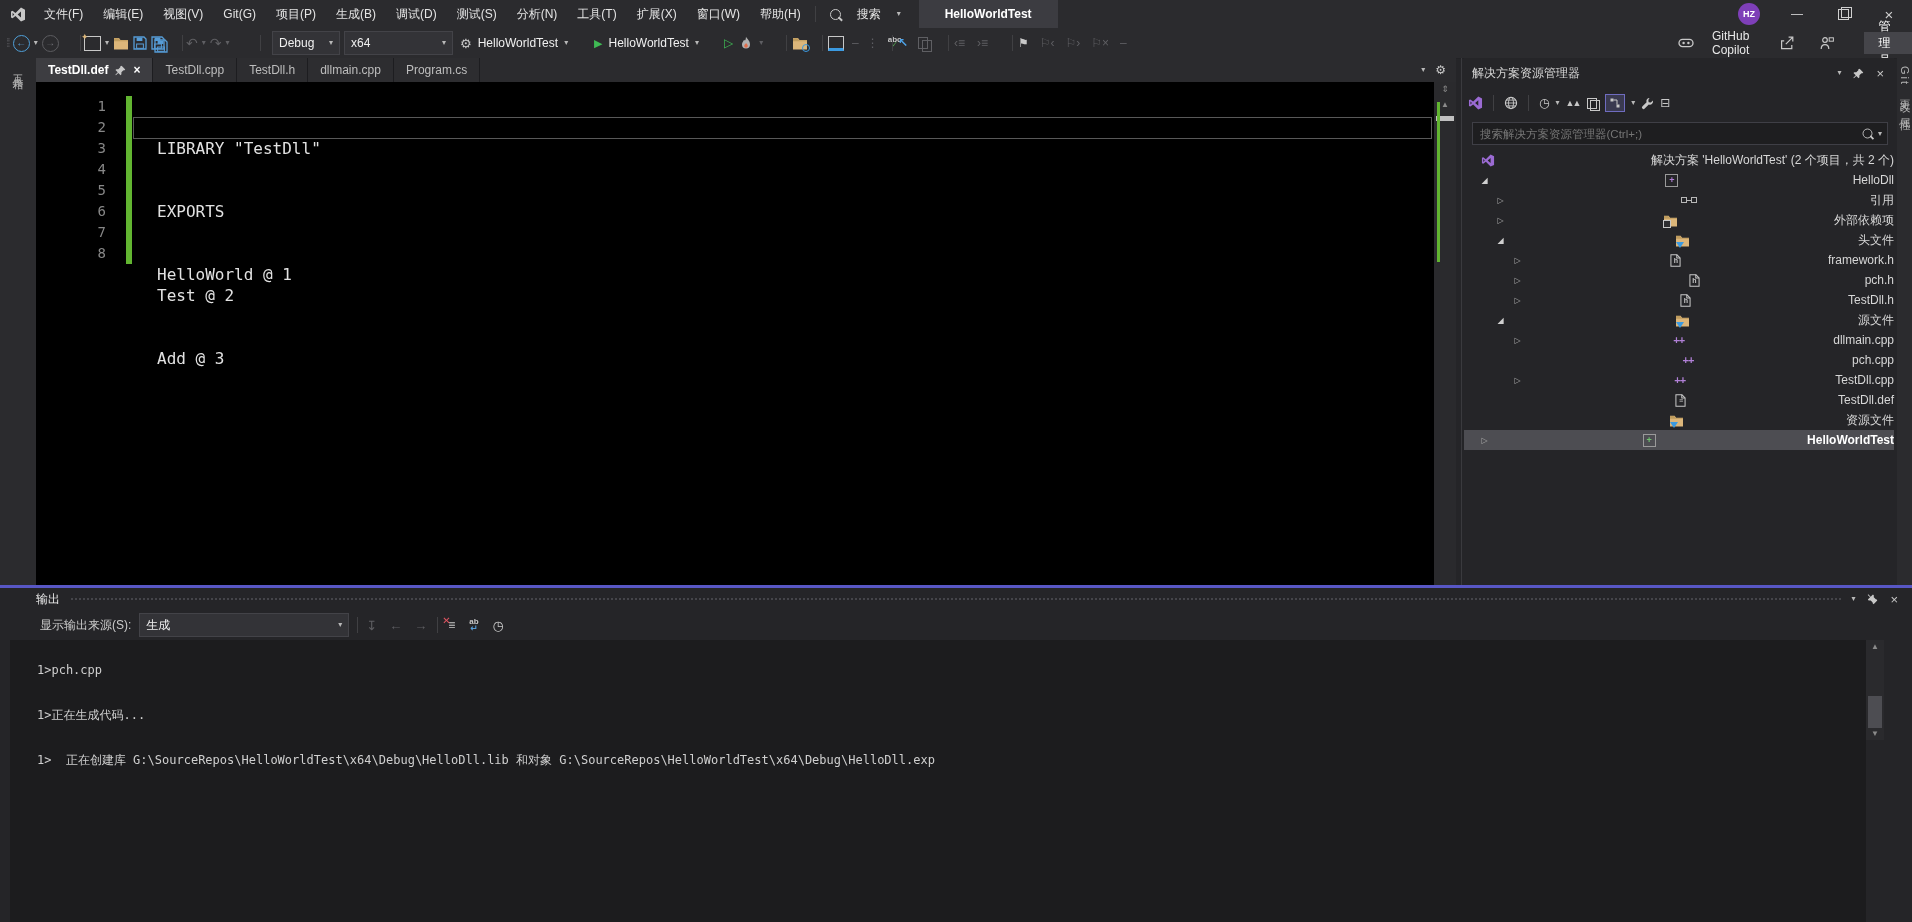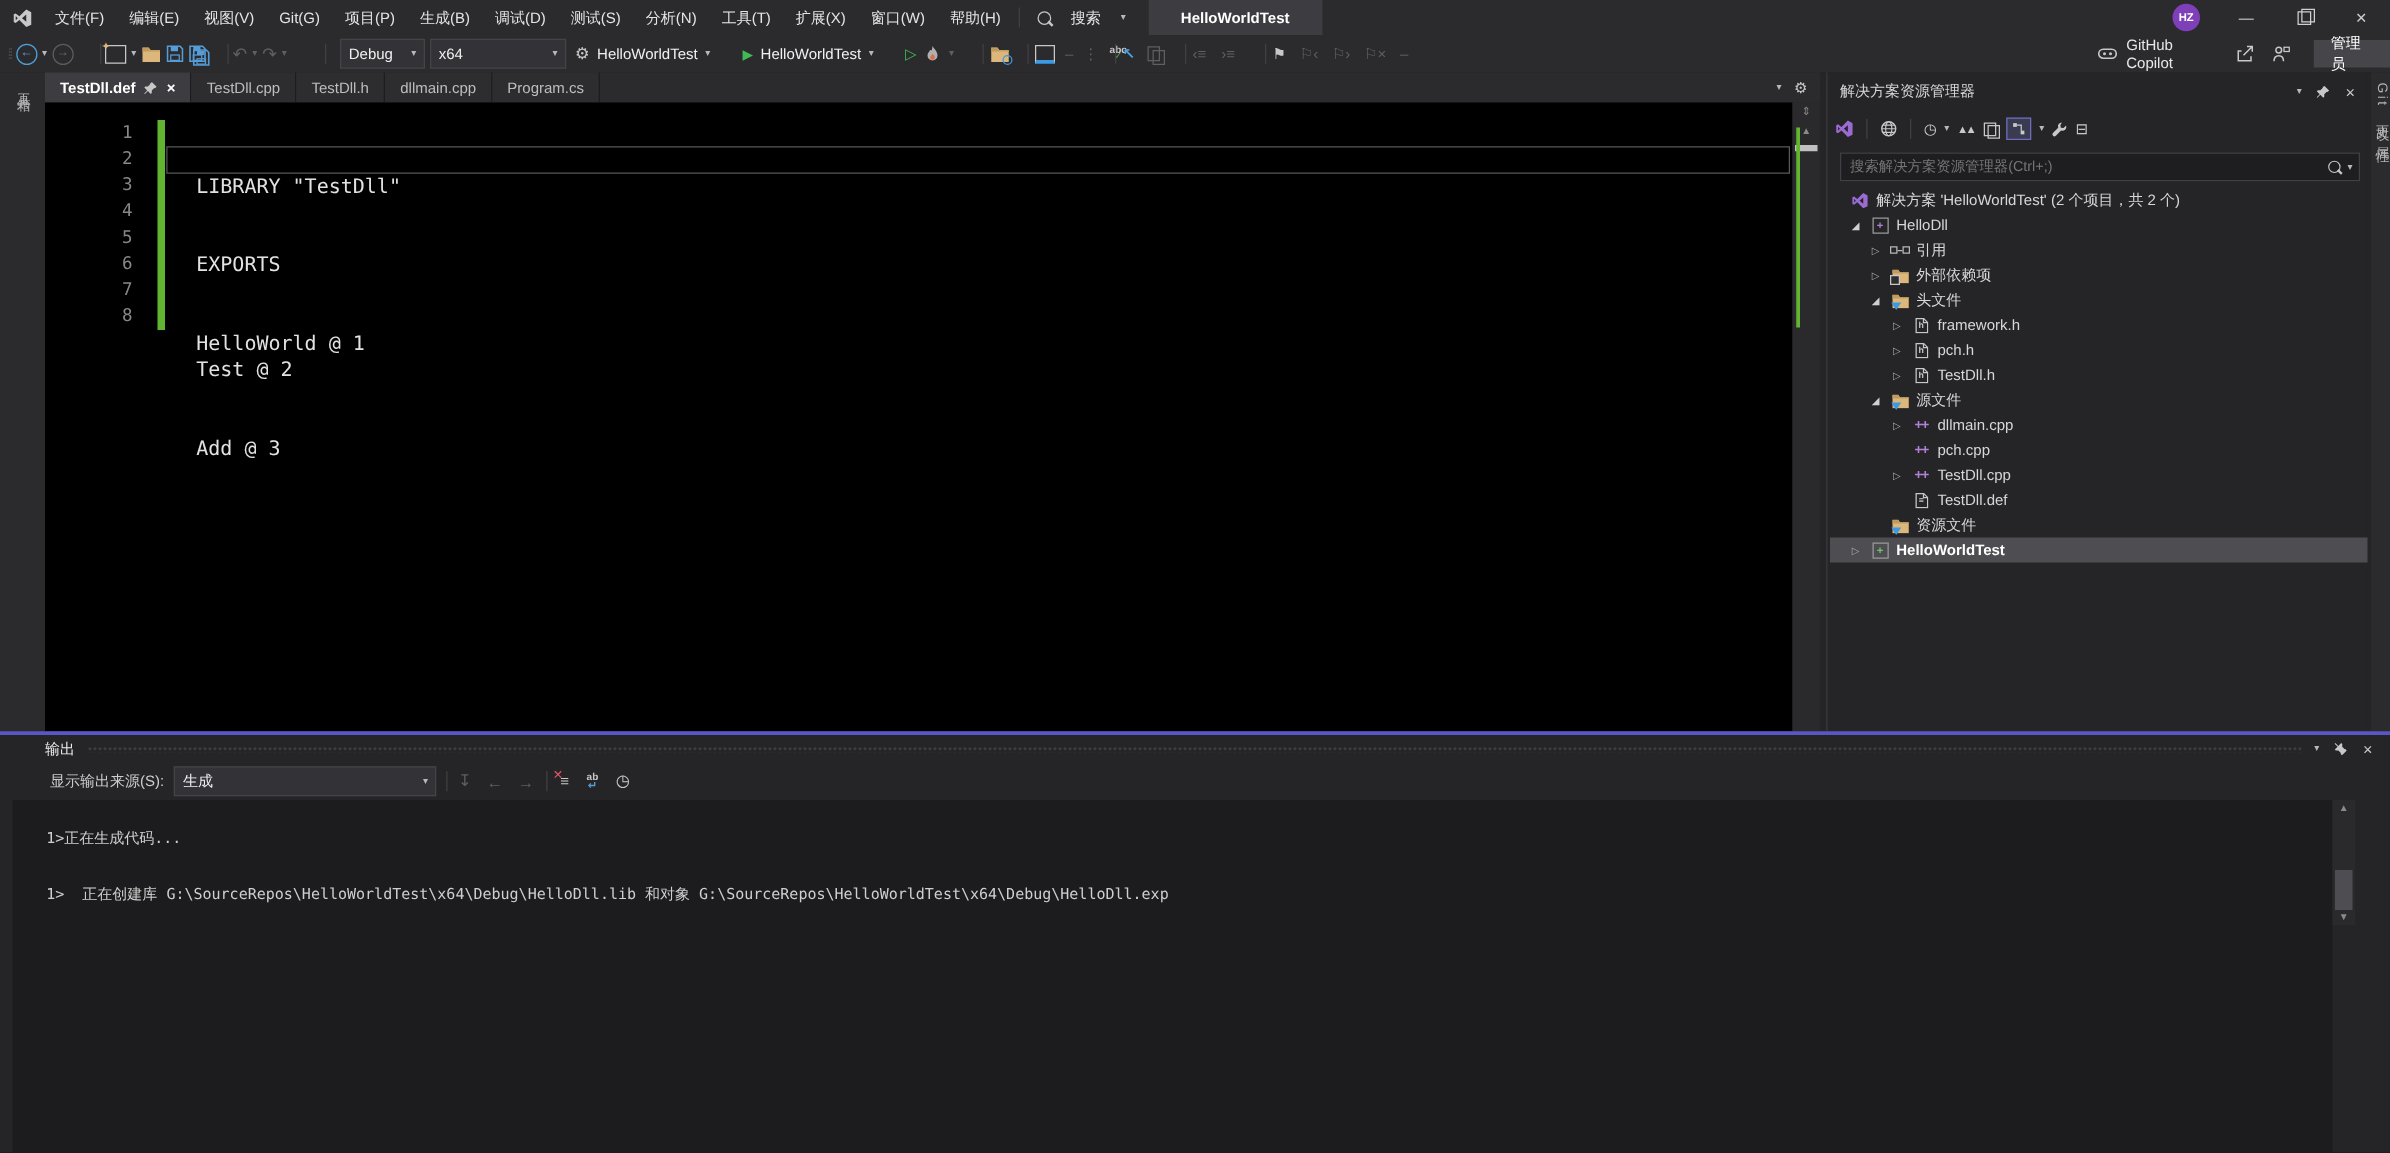--- a/index.html
+++ b/index.html
@@ -48,21 +48,21 @@
   #divider-v{left:1461px;top:58px;width:1px;height:527px;background:#3a3a3e;}
   
   #solx{left:1464px;top:58px;width:430px;height:527px;background:#252528;}
   .solhead{position:absolute;left:0;top:0;width:430px;height:30px;display:flex;align-items:center;padding-left:8px;box-sizing:border-box;color:#d6d6d6;}
   .soltools{position:absolute;left:4px;top:32px;width:422px;height:26px;display:flex;align-items:center;gap:6px;}
   .syncbox{border:1px solid #6f6cc0;background:#3a3a50;padding:2px 3px;display:flex;align-items:center;}
   .solsearch{position:absolute;left:8px;top:64px;width:404px;height:21px;background:#1e1e20;border:1px solid #3f3f46;
              display:flex;align-items:center;padding:0 5px;gap:5px;}
   .solsearch input{flex:1;background:transparent;border:0;outline:0;color:#8a8a8a;font-size:11.5px;font-family:inherit;}
   .tree{position:absolute;left:0;top:92px;width:430px;}
-  .trow{height:20px;display:flex;align-items:center;gap:5px;color:#d7d7d7;font-size:12px;white-space:nowrap;}
+  .trow{height:20px;display:flex;align-items:center;gap:5px;color:#d7d7d7;font-size:12px;white-space:nowrap;justify-content:space-between;}
   .trow.sel{background:#4d4d52;color:#ffffff;font-weight:bold;}
   .tarrow{width:13px;text-align:center;color:#a8a8a8;font-size:8px;flex:none;}
   .tarrow.exp{color:#d0d0d0;}
   .ticon{width:16px;height:14px;flex:none;display:flex;align-items:center;justify-content:center;position:relative;}
   .boxicon{width:11px;height:11px;border:1px solid #9a9a9a;display:flex;align-items:center;justify-content:center;
            font-size:9px;font-weight:bold;color:#b180d7;line-height:1;}
   .funnel{position:absolute;left:1px;bottom:-1px;width:0;height:0;border-left:4px solid transparent;
           border-right:4px solid transparent;border-top:6px solid #3b9ae1;}
   .cppicon{color:#b180d7;font-weight:bold;font-size:11px;letter-spacing:-1px;}
   .refs{display:flex;align-items:center;}
@@ -280,21 +280,21 @@
       <span class="dim">›≡</span>
     </div>
     <span class="sep abs" style="left:1008px;top:7px"></span>
     <div class="tb" style="left:1018px;gap:11px">
       <span style="color:#c8c8c8">⚑</span>
       <span class="dim">⚐‹</span>
       <span class="dim">⚐›</span>
       <span class="dim">⚐×</span>
       <span class="dim">–</span>
     </div>
-    <div class="tb" style="left:1678px;gap:7px">
+    <div class="tb" style="left:1678px;gap:18px">
       <span class="ic">
           <svg class="i" width="16" height="12">
             <use href="#sym-copilot"></use>
           </svg>
         </span>
       <span style="color:#e8e8e8">GitHub Copilot</span>
       <span class="ic" style="margin-left:8px">
           <svg class="i" width="14" height="14">
             <use href="#sym-share"></use>
           </svg>
@@ -583,20 +583,21 @@
         <b style="position:absolute;left:-6px;top:-3px;color:#e05561;font-size:10px">✕</b>
         </span>
       <span class="ic" style="flex-direction:column;line-height:.7;margin-left:14px">
         <b style="font-size:8px;color:#c8c8c8">ab</b>
           <b style="font-size:9px;color:#569cd6">↵</b>
         </span>
       <span style="color:#c8c8c8;font-size:13px;margin-left:14px">◷</span>
     </div>
     <div class="outbody">
       <div class="outlines">
+        <div>1&gt;pch.cpp</div>
         <div>1&gt;正在生成代码...</div>
         <div>1&gt;  正在创建库 G:\SourceRepos\HelloWorldTest\x64\Debug\HelloDll.lib 和对象 G:\SourceRepos\HelloWorldTest\x64\Debug\HelloDll.exp</div>
         
         
         
         
       </div>
     </div>
     <div id="outscroll">
       <div class="arrowbtn" style="top:2px">▲</div>

